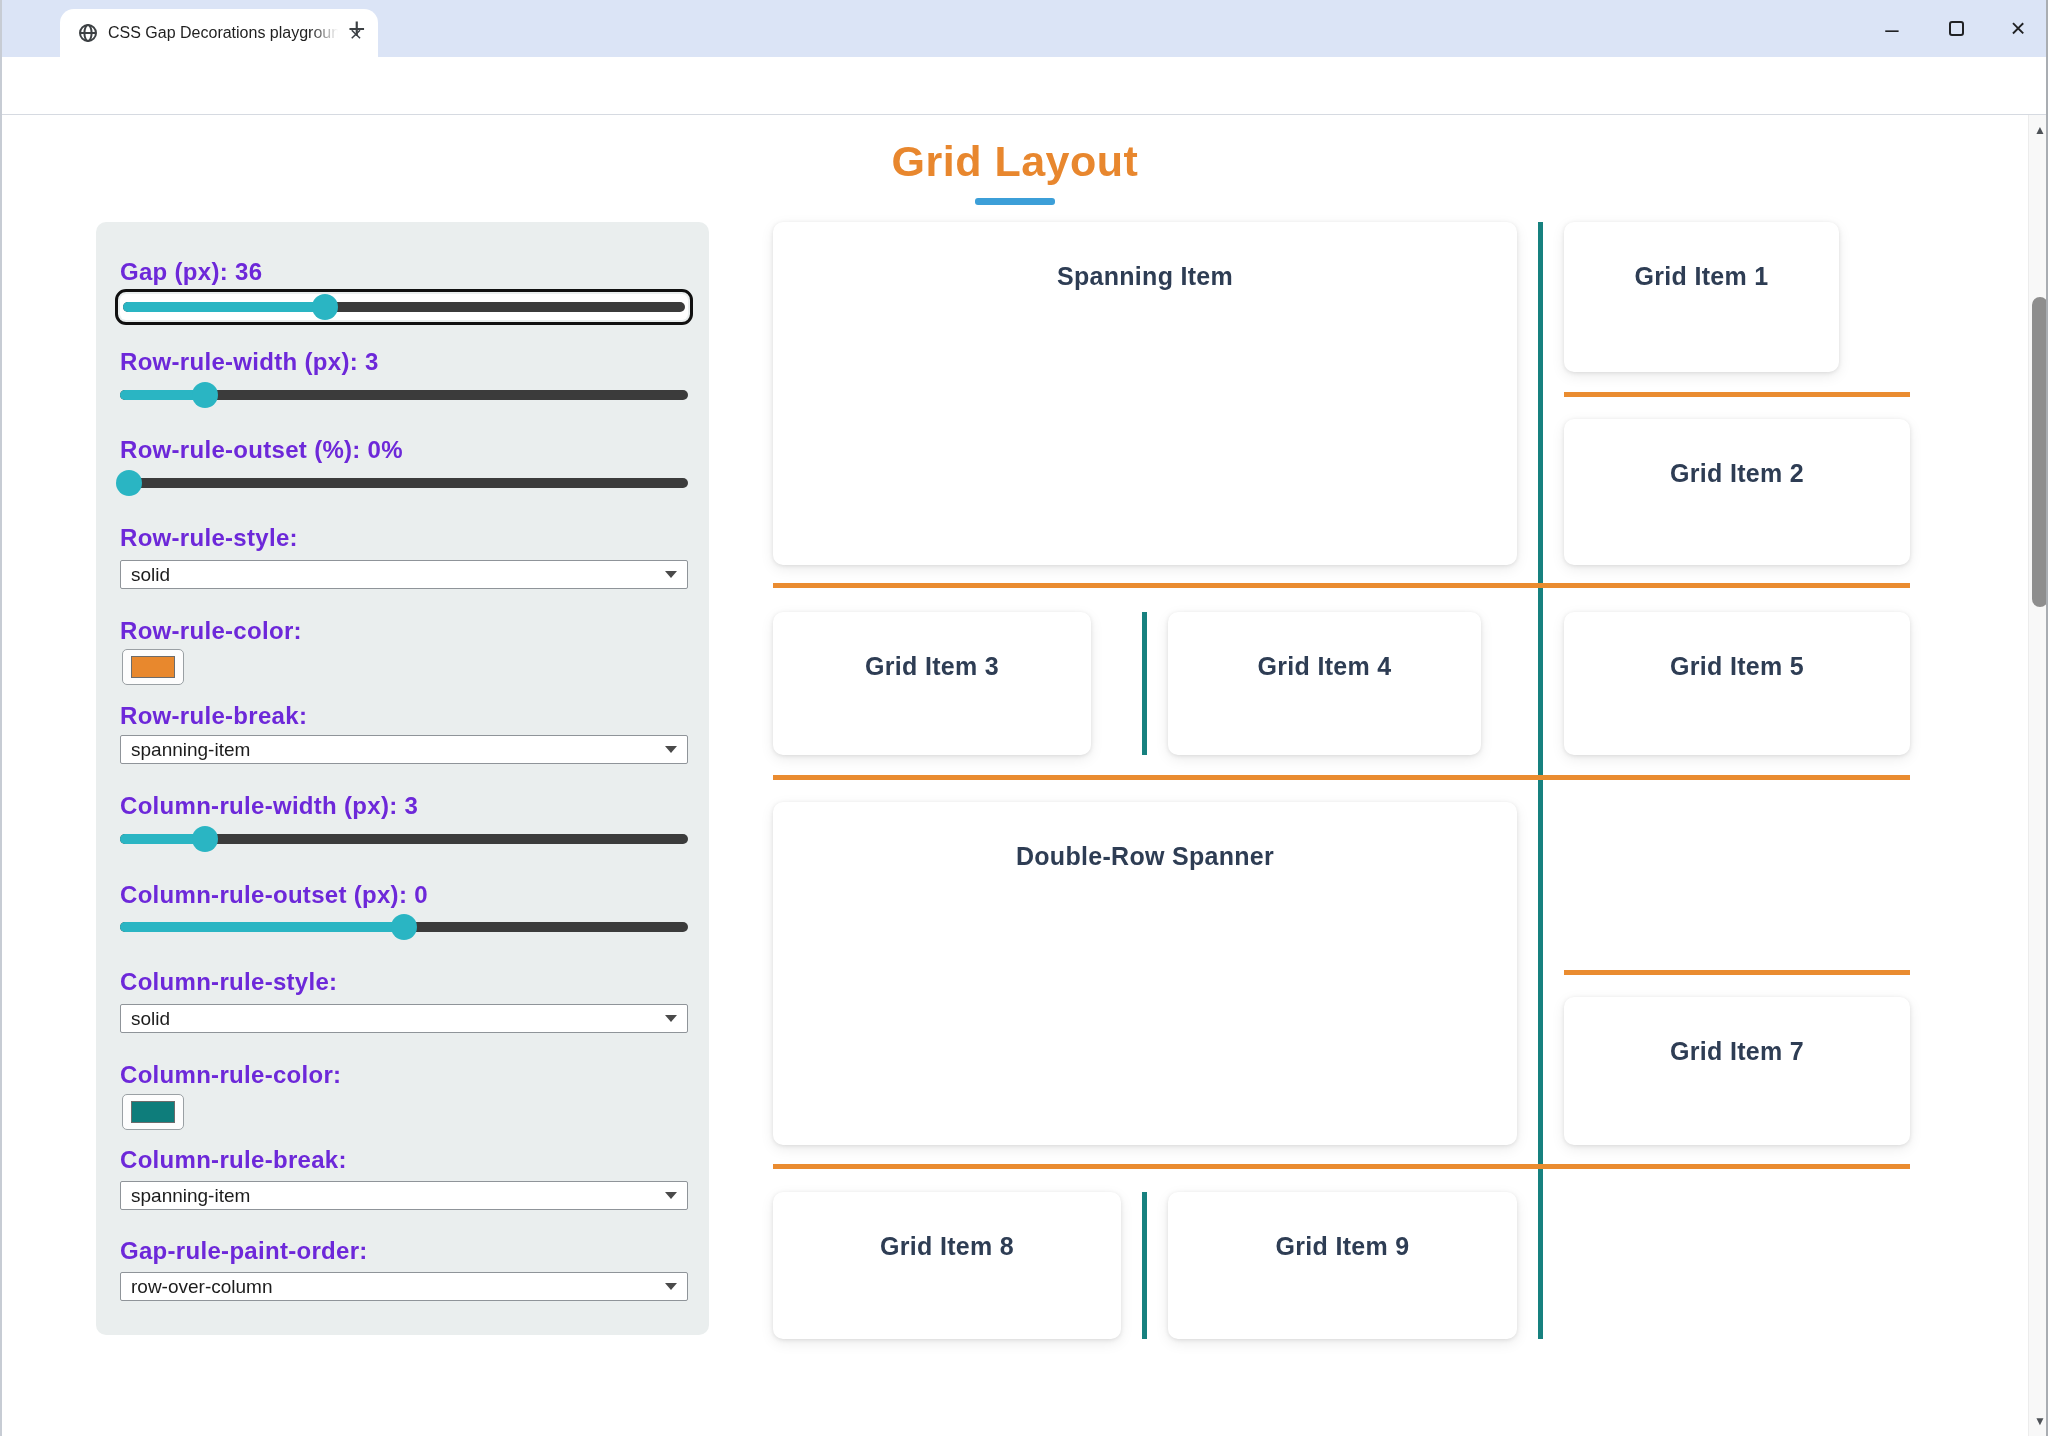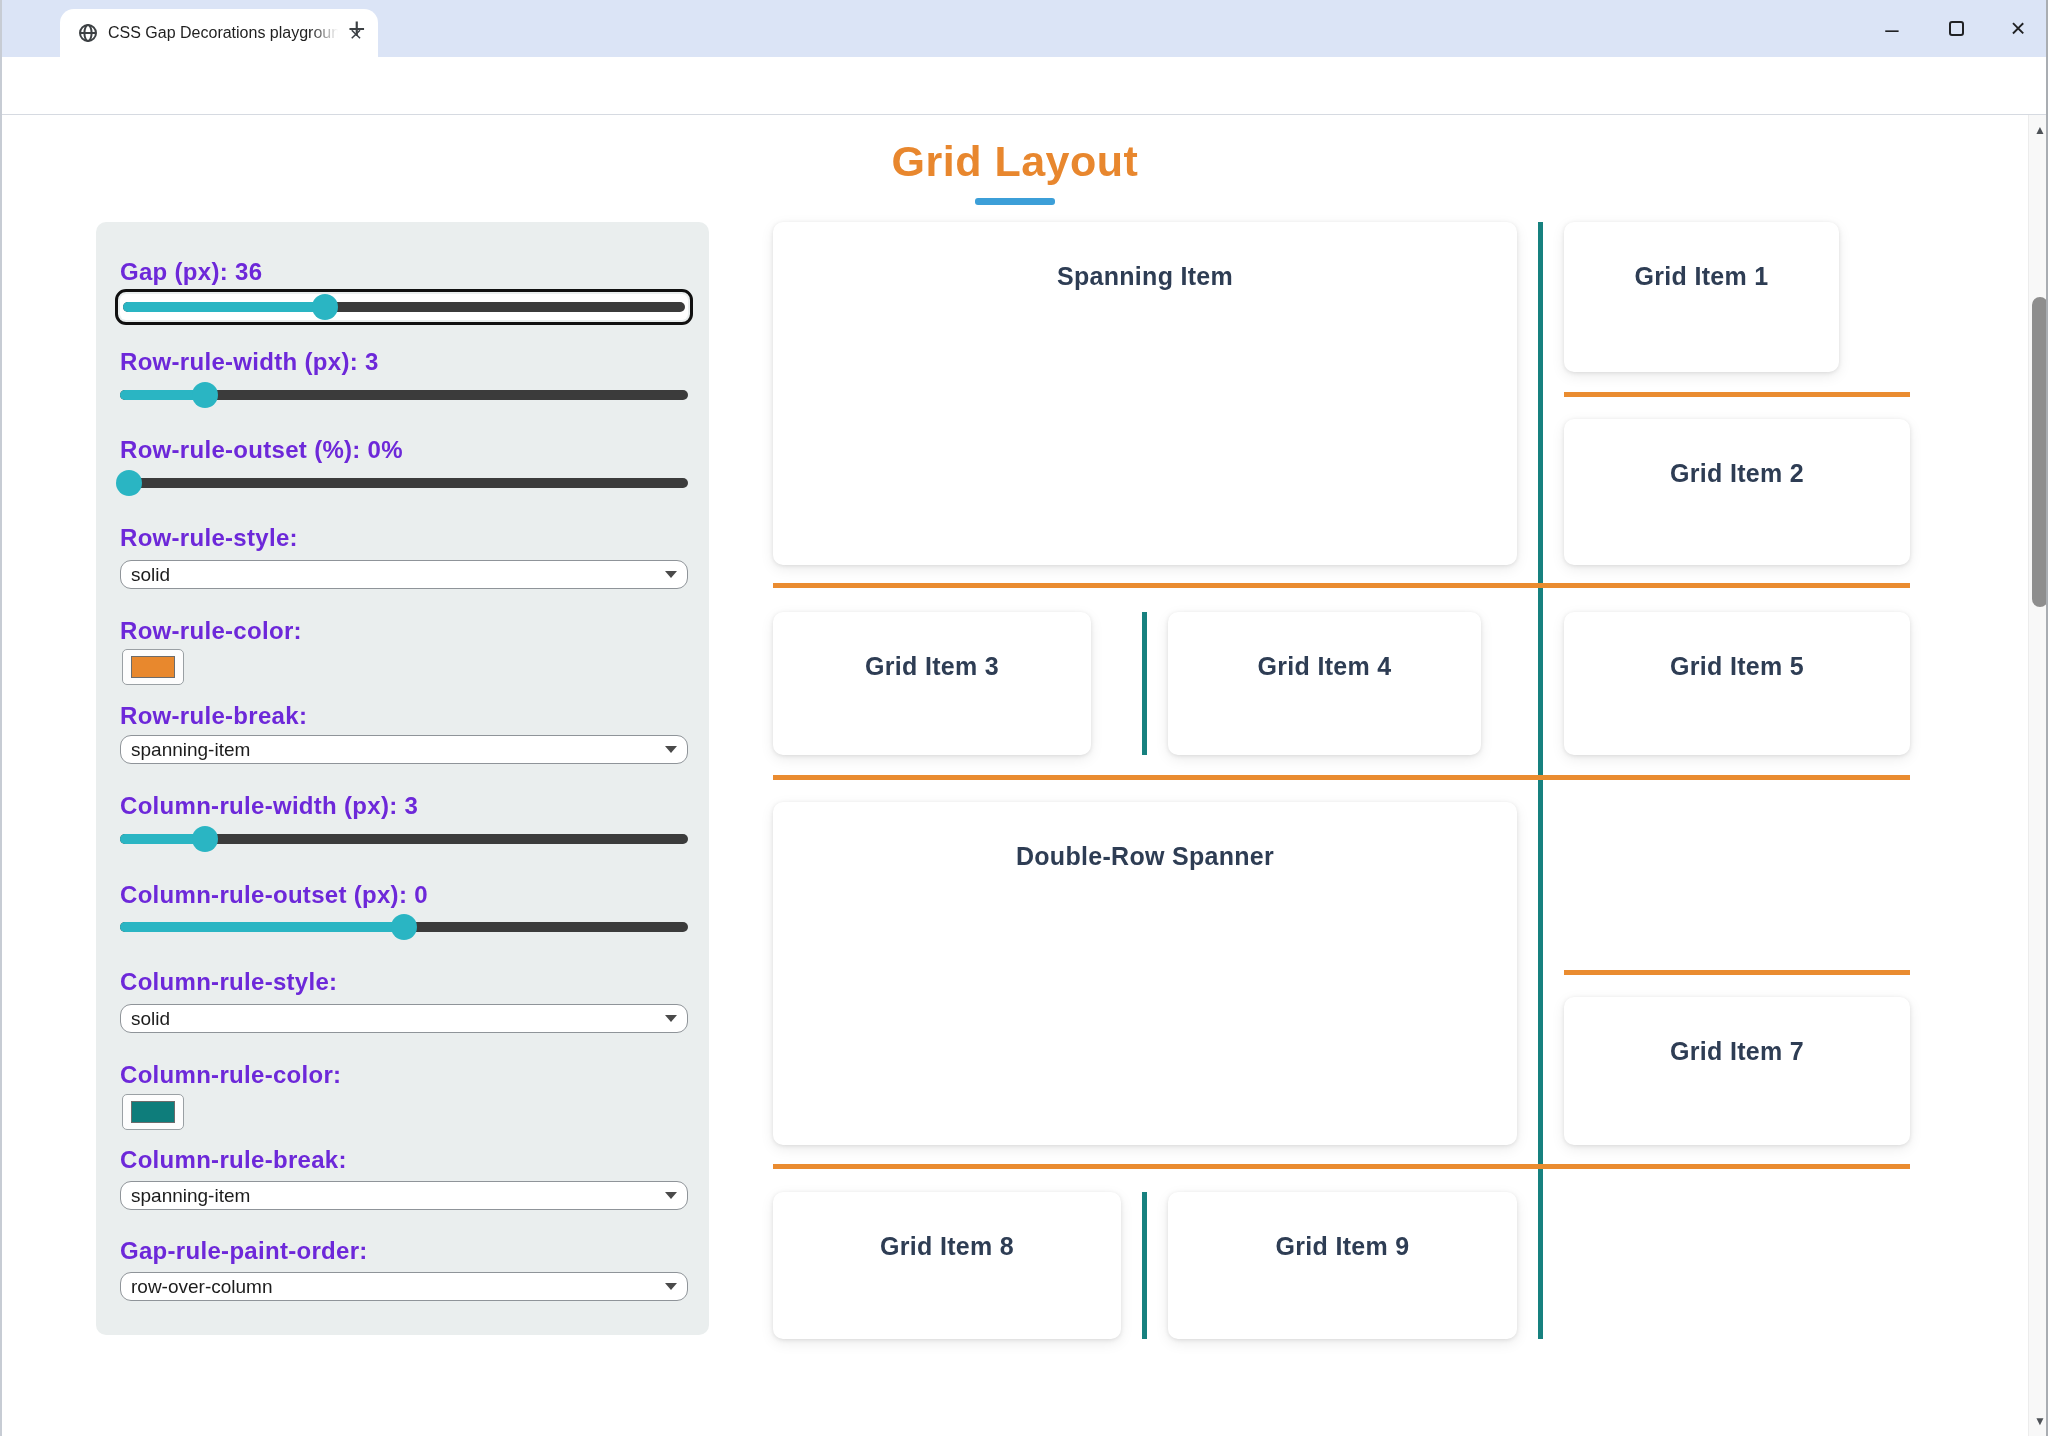--- a/index.html
+++ b/index.html
@@ -51,21 +51,21 @@
                letter-spacing:0.3px; color:#6d28d9; }
   .slider { position:absolute; left:24px; width:568px; height:26px; }
   .slider .track { position:absolute; left:0; top:8px; width:568px; height:10px; border-radius:5px;
                    background:#3b3b3b; }
   .slider .fill { position:absolute; left:0; top:0; height:10px; border-radius:5px; background:#2ab5c3; }
   .slider .thumb { position:absolute; right:-13px; top:-8px; width:26px; height:26px; border-radius:50%;
                    background:#2ab5c3; }
   .slider.focused { outline:3px solid #101010; outline-offset:2px; border-radius:6px; background:#fff; }
   .slider.focused .track { left:3px; width:562px; }
   .selectbox { position:absolute; left:24px; width:568px; height:29px; background:#fff;
-               border:1px solid #8f9499; border-radius:11px; display:flex; align-items:center;
+               border:1px solid #8f9499; border-radius:2px; display:flex; align-items:center;
                padding:0 10px; font-size:19px; color:#1c1c1c; }
   .selectbox .caret { margin-left:auto; width:0; height:0; border-left:6px solid transparent;
                       border-right:6px solid transparent; border-top:7px solid #4a4a4a; }
   .colorbox { position:absolute; left:26px; width:62px; height:36px; background:#fdfdfd;
               border:1px solid #9aa0a4; border-radius:5px; padding:6px 8px; }
   .colorbox .swatch { width:100%; height:100%; border:1px solid #6c6c6c; }
 
   
   .grid { position:absolute; left:771px; top:107px; width:1137px; height:1117px; }
   .card { position:absolute; background:#fff; border-radius:10px;

